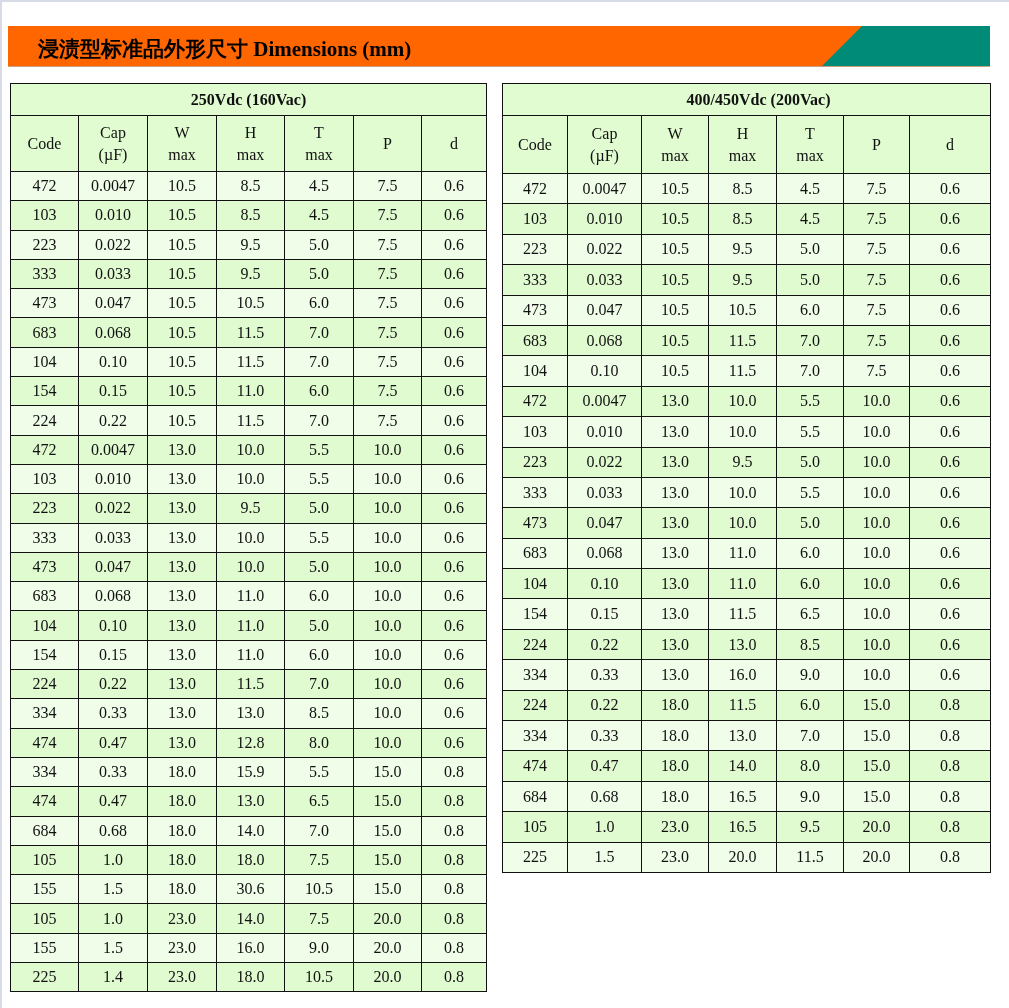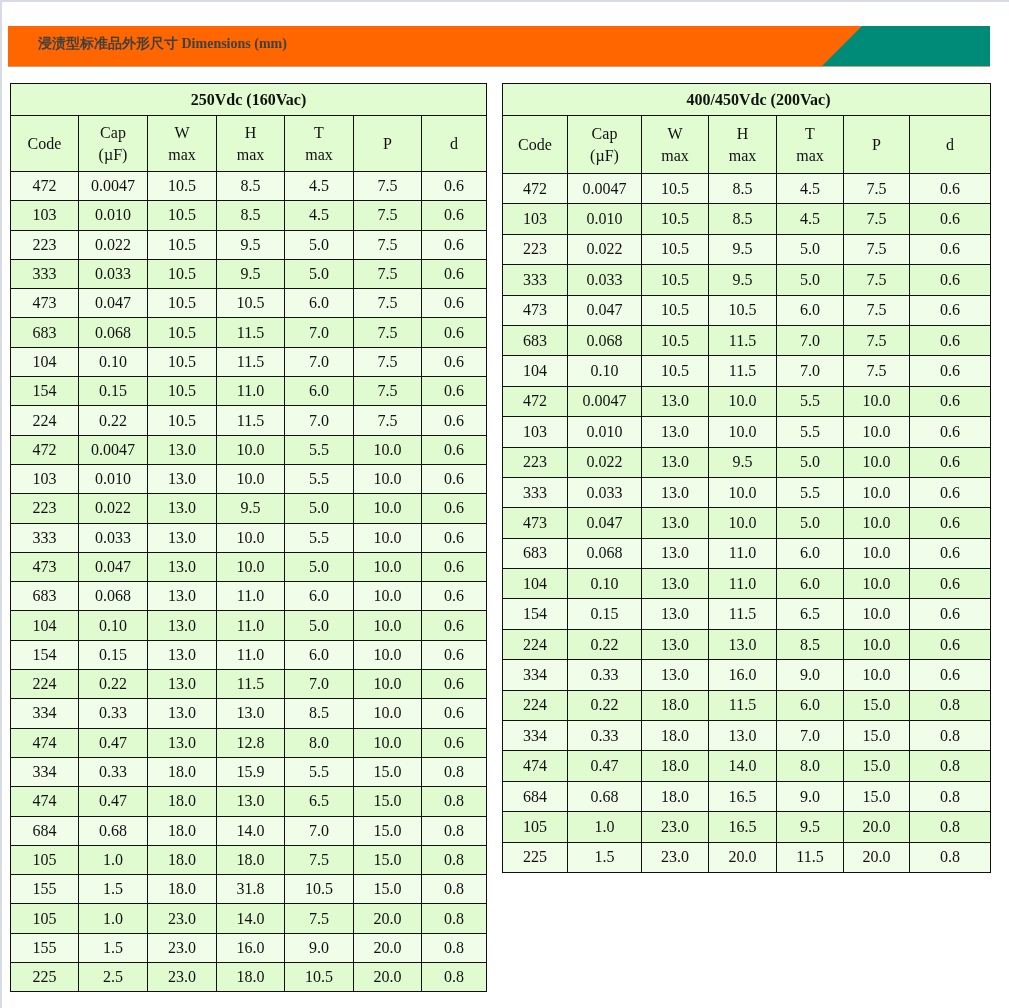--- a/index.html
+++ b/index.html
@@ -14,22 +14,22 @@
   .banner {
     position: absolute; left: 8px; top: 26px; width: 982px; height: 40px;
     background: #ff6600; border-bottom: 1px solid #c9a07a; overflow: hidden;
   }
   .banner .teal {
     position: absolute; top: 0; left: 814px; width: 168px; height: 40px;
     background: #008a78;
     clip-path: polygon(40px 0, 168px 0, 168px 40px, 0 40px);
   }
   .banner .title {
-    position: absolute; left: 30px; top: 9px; font-size: 14px; font-weight: bold;
-    color: #404040; white-space: nowrap;
+    position: absolute; left: 30px; top: 9px; font-size: 21px; font-weight: bold;
+    color: #000000; white-space: nowrap;
     font-family: "Liberation Serif", "DejaVu Serif", serif;
   }
   table.spec {
     position: absolute; border-collapse: collapse; table-layout: fixed;
     font-size: 16px; background: #f0fdea;
   }
   table.spec td, table.spec th {
     border: 1px solid #111; text-align: center; padding: 0; font-weight: normal;
   }
   table.spec th.group { font-weight: bold; background: #e0fcd0; font-size: 16px; }
@@ -312,21 +312,21 @@
         <td>18.0</td>
         <td>18.0</td>
         <td>7.5</td>
         <td>15.0</td>
         <td>0.8</td>
       </tr>
       <tr class="data-row odd">
         <td>155</td>
         <td>1.5</td>
         <td>18.0</td>
-        <td>31.8</td>
+        <td>30.6</td>
         <td>10.5</td>
         <td>15.0</td>
         <td>0.8</td>
       </tr>
       <tr class="data-row even">
         <td>105</td>
         <td>1.0</td>
         <td>23.0</td>
         <td>14.0</td>
         <td>7.5</td>
@@ -337,21 +337,21 @@
         <td>155</td>
         <td>1.5</td>
         <td>23.0</td>
         <td>16.0</td>
         <td>9.0</td>
         <td>20.0</td>
         <td>0.8</td>
       </tr>
       <tr class="data-row even">
         <td>225</td>
-        <td>2.5</td>
+        <td>1.4</td>
         <td>23.0</td>
         <td>18.0</td>
         <td>10.5</td>
         <td>20.0</td>
         <td>0.8</td>
       </tr>
     </tbody>
 </table>
 
 <table class="spec" id="tbl-right">

